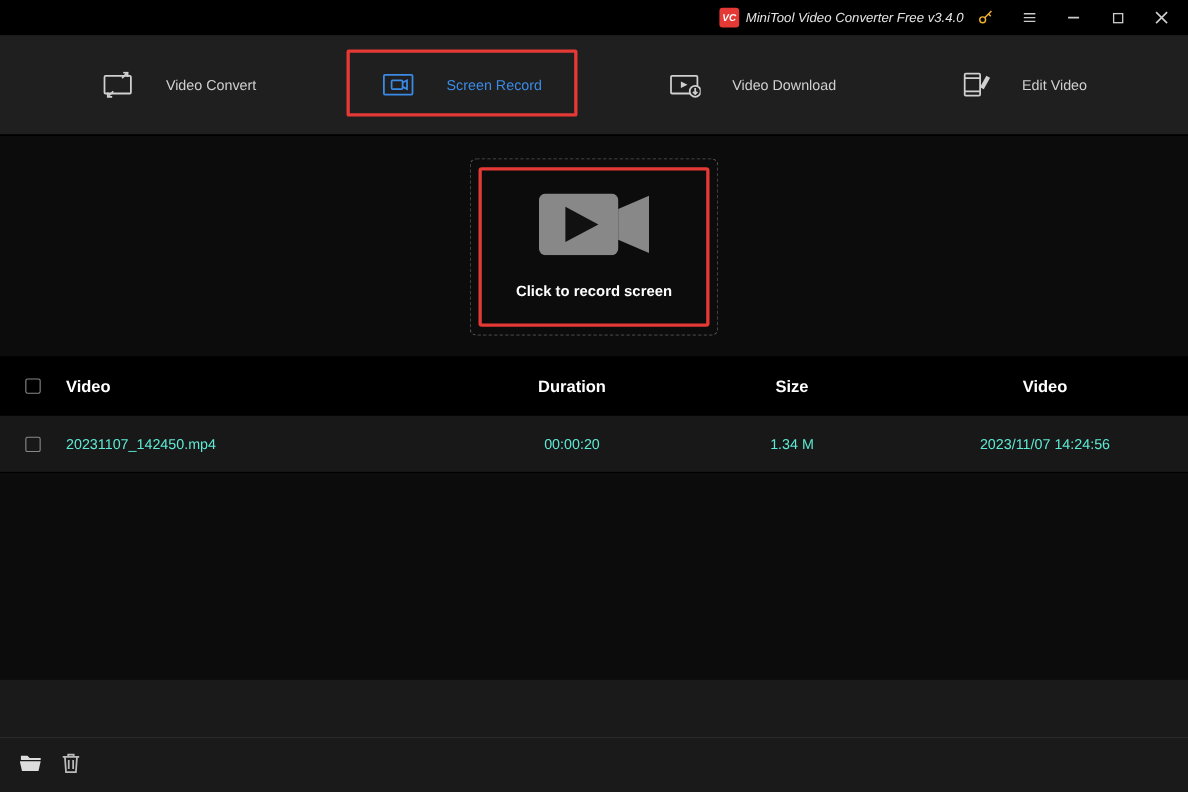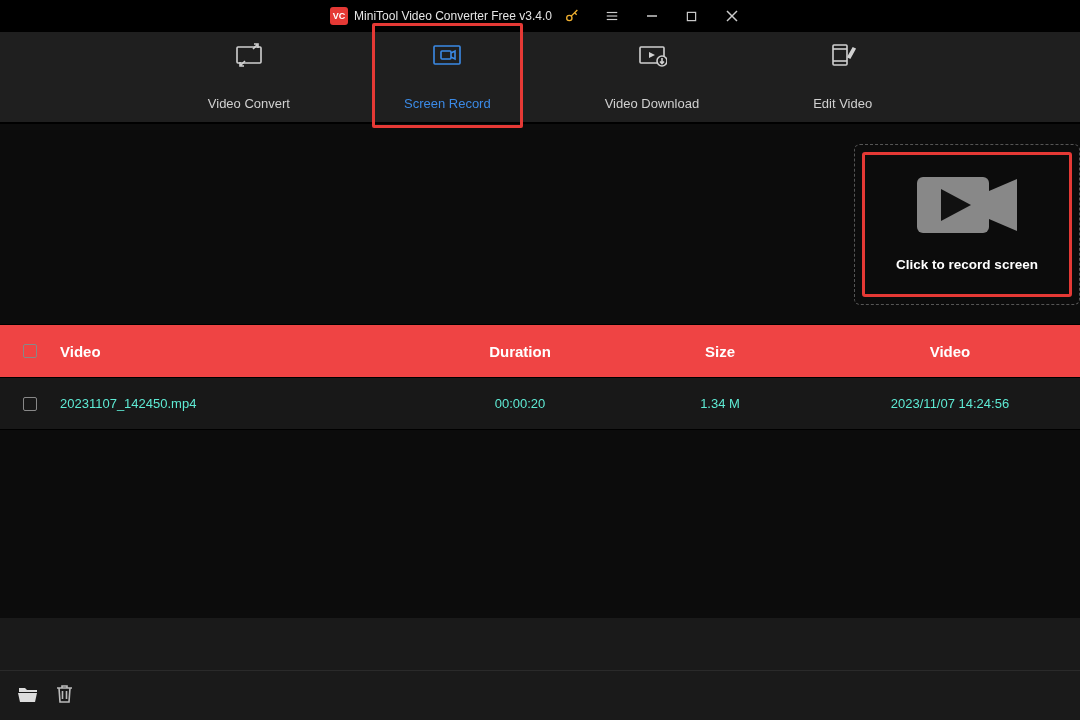--- a/index.html
+++ b/index.html
@@ -10,22 +10,23 @@
     font-family: -apple-system, BlinkMacSystemFont, "Segoe UI", Arial, sans-serif;
     color: #e0e0e0;
     overflow: hidden;
     position: relative;
   }
   .titlebar {
     height: 32px;
     background: #000000;
     display: flex;
     align-items: center;
-    justify-content: center;
+    justify-content: flex-end;
     padding: 0 4px;
+    font-style: italic;
   }
   .title-left {
     display: flex;
     align-items: center;
     gap: 6px;
     padding-left: 2px;
   }
   .logo {
     width: 18px;
     height: 18px;
@@ -65,21 +66,21 @@
     height: 92px;
     background: #1f1f1f;
     display: flex;
     align-items: center;
     justify-content: center;
     gap: 90px;
     border-bottom: 2px solid #000;
   }
   .nav-tab {
     display: flex;
-    flex-direction: column;
+    flex-direction: row;
     align-items: center;
     gap: 29px;
     cursor: pointer;
     color: #d0d0d0;
     font-size: 13px;
     padding: 6px 12px;
     position: relative;
   }
   .nav-tab.active {
     color: #3b8ae6;
@@ -100,21 +101,21 @@
     top: -14px;
     left: -20px;
     right: -20px;
     bottom: -11px;
   }
   .record-area {
     height: 200px;
     background: #0c0c0c;
     display: flex;
     align-items: center;
-    justify-content: flex-end;
+    justify-content: center;
   }
   .record-dashed {
     width: 226px;
     height: 161px;
     border: 1px dashed #555;
     border-radius: 6px;
     display: flex;
     align-items: center;
     justify-content: center;
     position: relative;
@@ -134,21 +135,21 @@
   .camera-icon {
     position: relative;
   }
   .record-label {
     font-size: 13.5px;
     font-weight: 600;
     color: #fff;
   }
   .table-header {
     height: 54px;
-    background: #ef4444;
+    background: #000000;
     display: flex;
     align-items: center;
     border-top: 1px solid #000;
     border-bottom: 1px solid #000;
   }
   .col-check { width: 60px; display: flex; justify-content: center; }
   .col-video { width: 360px; padding-left: 0; }
   .col-duration { width: 200px; text-align: center; }
   .col-size { width: 200px; text-align: center; }
   .col-date { flex: 1; text-align: center; }

